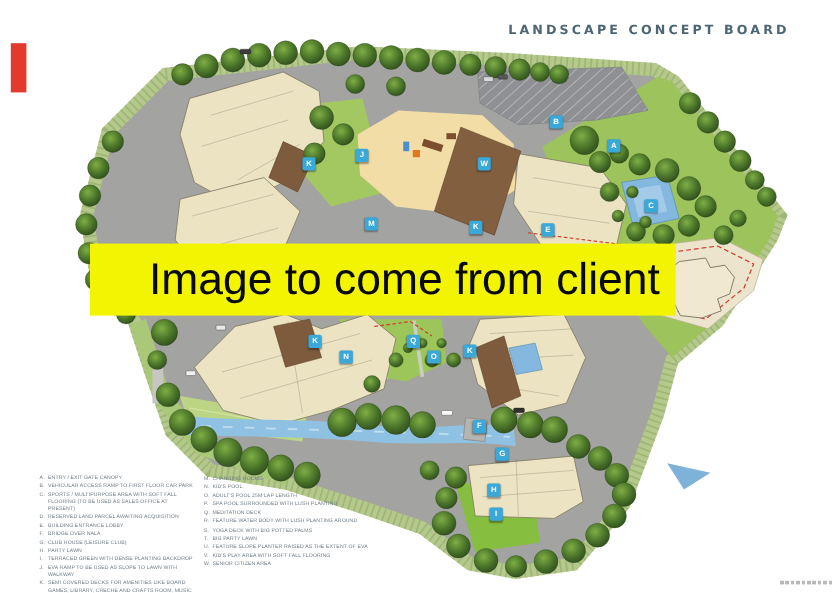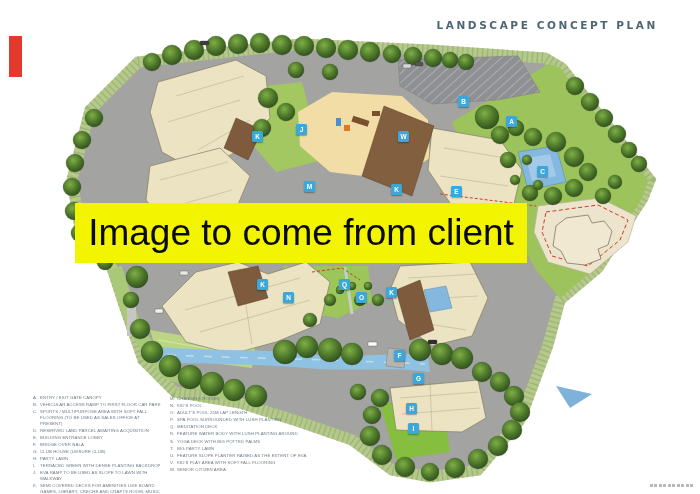--- a/index.html
+++ b/index.html
@@ -27,20 +27,21 @@
     background:#3aa8d8;border-radius:1.5px;
     box-shadow:0 1px 1.5px rgba(0,0,0,.35);
     color:#ffffff;font-size:6.5px;font-weight:bold;line-height:11px;
     text-align:center;font-family:"Liberation Sans",sans-serif;
   }
   
   #client-banner{
     position:absolute;left:75px;top:203px;width:452px;height:60px;
     background:#f2f400;display:flex;align-items:center;justify-content:center;
     z-index:10;
+    padding-left:36px;
   }
   #client-banner span{
     font-family:"Liberation Sans",sans-serif;font-size:37px;color:#0a0a0a;
     white-space:nowrap;
   }
   
   .legend-col{position:absolute;z-index:5;}
   #legend-left{left:33px;top:395px;width:128px;}
   #legend-right{left:170px;top:396px;width:152px;}
   .legend-item{
@@ -273,21 +274,21 @@
       <div class="marker" style="left: 289px; top: 298px;">N</div>
       <div class="marker" style="left: 362px; top: 298px;">O</div>
       <div class="marker" style="left: 400px; top: 356px;">F</div>
       <div class="marker" style="left: 419px; top: 379px;">G</div>
       <div class="marker" style="left: 412px; top: 409px;">H</div>
       <div class="marker" style="left: 414px; top: 429px;">I</div>
     </div>
 
   <div id="red-bar"></div>
 
-  <div id="plan-title">LANDSCAPE CONCEPT PLAN</div>
+  <div id="plan-title">LANDSCAPE CONCEPT BOARD</div>
 
   <div id="client-banner">
     <span>Image to come from client</span>
   </div>
 
   <div id="legend-left" class="legend-col">
       <div class="legend-item">
         <span class="lk">A.</span>
         <span class="lt">ENTRY / EXIT GATE CANOPY</span>
       </div>

